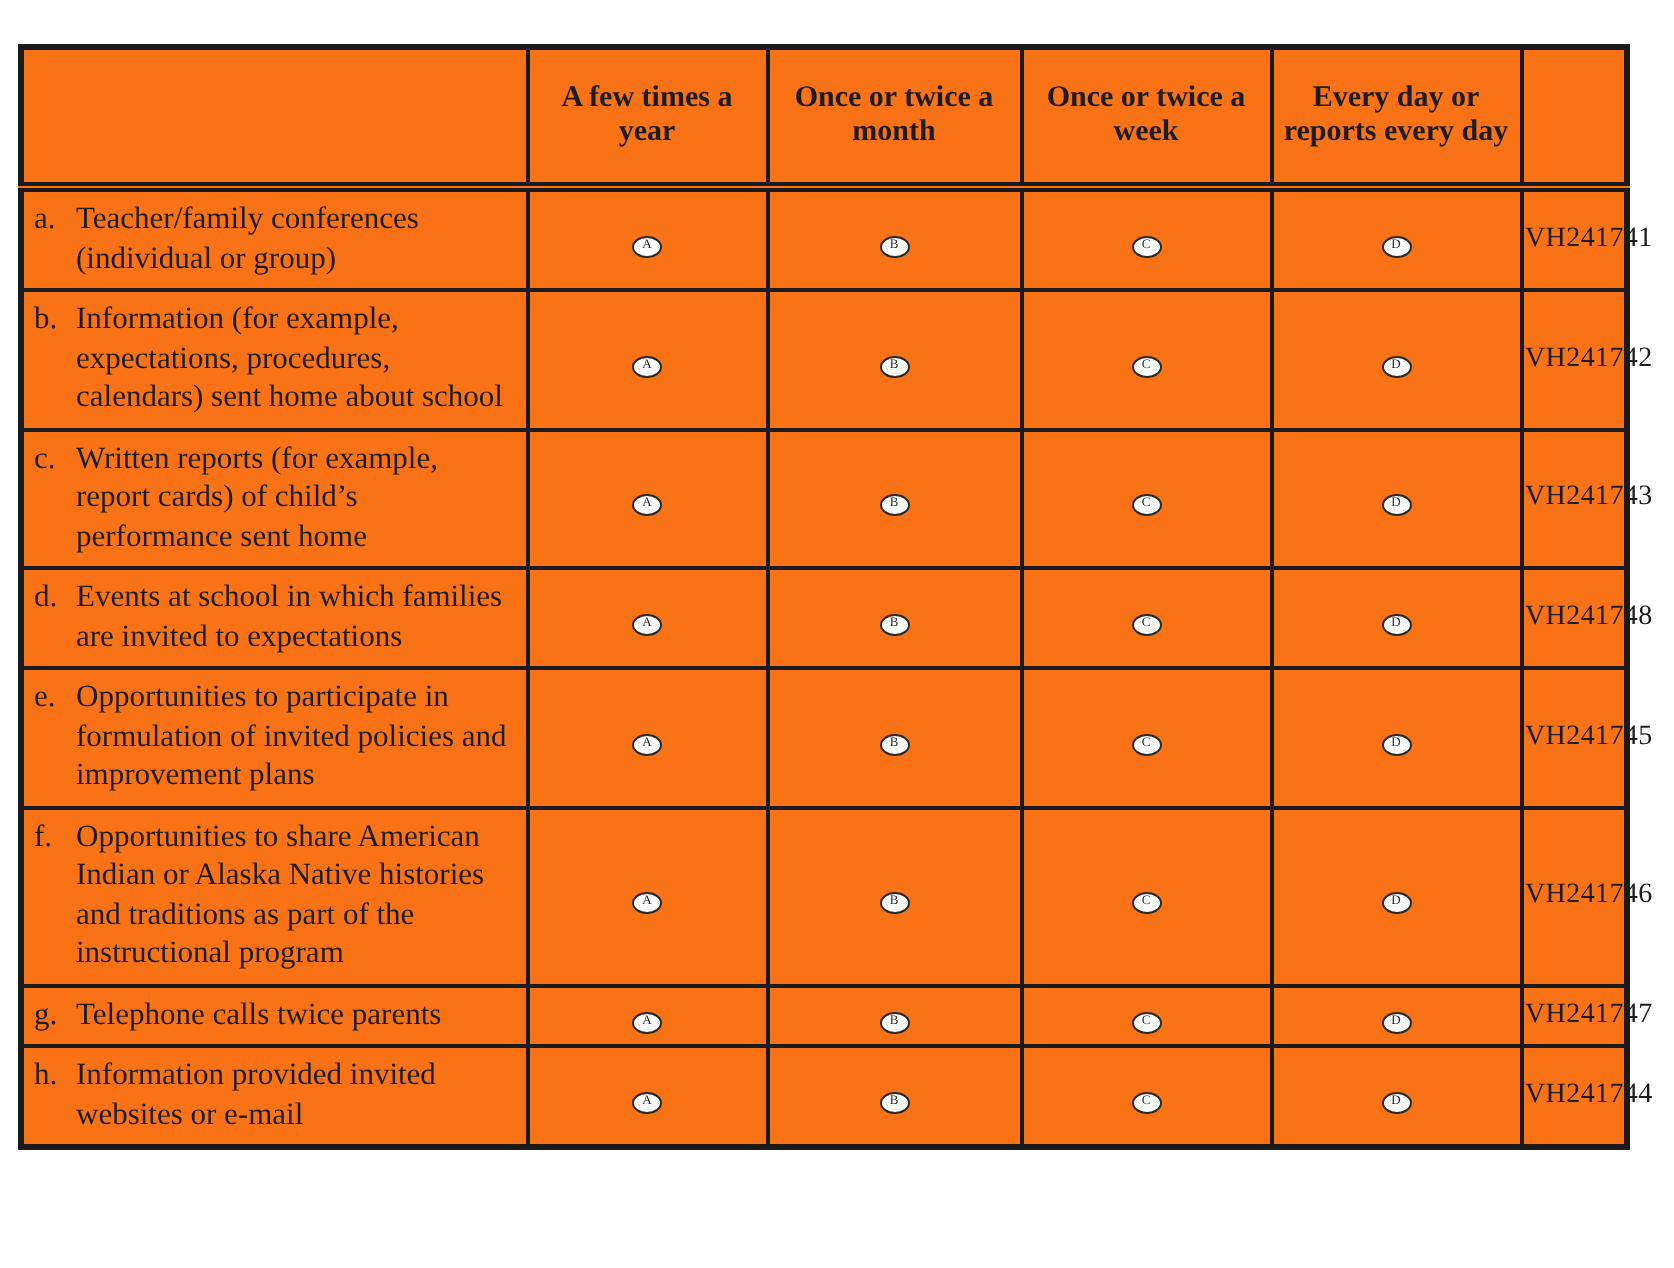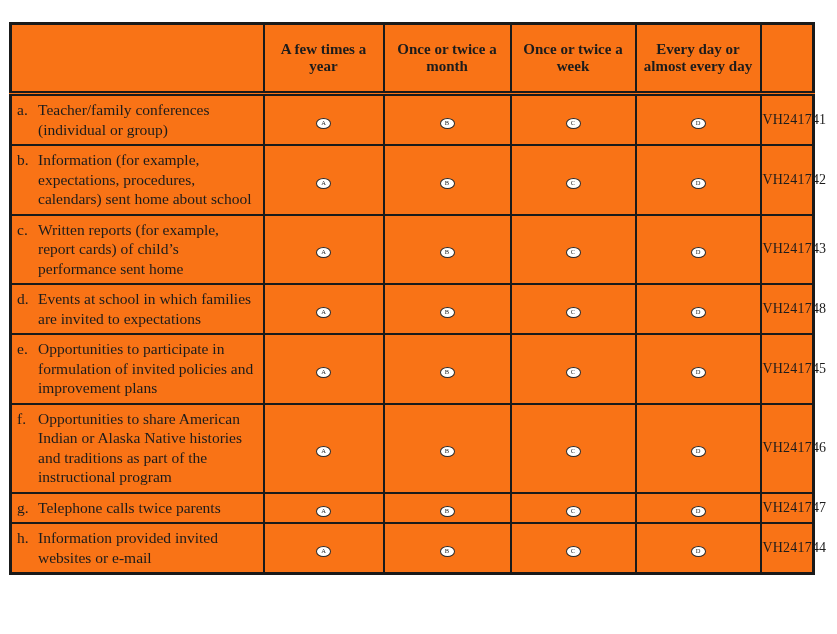--- a/index.html
+++ b/index.html
@@ -102,21 +102,21 @@
       <col style="width:125px">
       <col style="width:125px">
       <col style="width:53px">
     </colgroup>
     <thead>
       <tr id="header-row">
         <th></th>
         <th>A few times a year</th>
           <th>Once or twice a month</th>
           <th>Once or twice a week</th>
-          <th>Every day or almost every day</th>
+          <th>Every day or reports every day</th>
           <th></th>
       </tr>
     </thead>
     <tbody id="survey-body">
     <tr>
       <td class="label-cell">
         <div class="label-wrap">
           <span class="letter">a.</span>
           <span class="item-text">Teacher/family conferences (individual or group)</span>
         </div>

